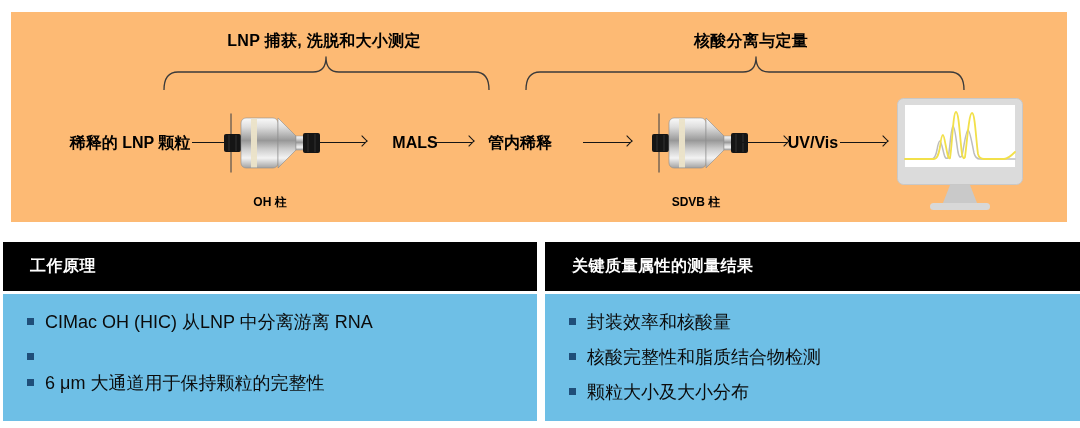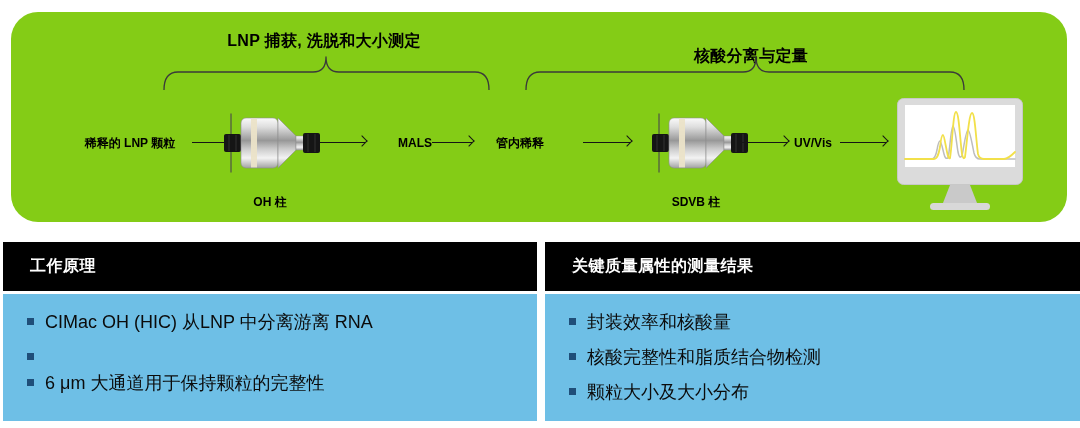--- a/index.html
+++ b/index.html
@@ -5,23 +5,23 @@
   html,body{margin:0;padding:0;}
   body{
     width:1080px;height:428px;position:relative;background:#ffffff;
     font-family:"Liberation Sans","DejaVu Sans",sans-serif;color:#000;
     overflow:hidden;
   }
   .abs{position:absolute;}
   .center{transform:translate(-50%,-50%);white-space:nowrap;}
 
   
-  .top-panel{position:absolute;left:11px;top:12px;width:1056px;height:210px;background:#84cc16;border-radius:27px;}
+  .top-panel{position:absolute;left:11px;top:12px;width:1056px;height:210px;background:#fdba74;}
   .brace-label{font-size:16px;font-weight:bold;letter-spacing:.3px;}
-  .flow-label{font-size:12px;font-weight:bold;}
+  .flow-label{font-size:16px;font-weight:bold;}
   .cap-label{font-size:12px;font-weight:bold;}
 
   
   .arrow{position:absolute;height:0;border-top:1.5px solid #151515;}
   .arrow::after{
     content:"";position:absolute;right:-1px;top:-2.9px;width:7px;height:7px;
     border-top:1.5px solid #151515;border-right:1.5px solid #151515;
     transform:rotate(45deg);transform-origin:center;
     margin-top:-3.5px;
   }
@@ -65,21 +65,21 @@
       <rect x="79" y="20" width="17" height="20" rx="2" fill="#151515"></rect>
       <line x1="84" y1="21" x2="84" y2="39" stroke="#333" stroke-width="1"></line>
       <line x1="91" y1="21" x2="91" y2="39" stroke="#333" stroke-width="1"></line>
     </symbol>
   </defs>
 </svg>
 
 <div class="top-panel">
 
   <div class="abs center brace-label" style="left:313px;top:29px">LNP 捕获, 洗脱和大小测定</div>
-  <div class="abs center brace-label" style="left:740px;top:44px">核酸分离与定量</div>
+  <div class="abs center brace-label" style="left:740px;top:29px">核酸分离与定量</div>
 
   <svg class="abs" style="left:152px;top:43px" width="327" height="36" viewBox="0 0 327 36">
     <path d="M1,35 Q1,17 15,17 L150,17 Q163,17 163,2 Q163,17 176,17 L312,17 Q326,17 326,35" fill="none" stroke="#3a3a3a" stroke-width="1.3" stroke-linejoin="round"></path>
   </svg>
   <svg class="abs" style="left:514px;top:43px" width="440" height="36" viewBox="0 0 440 36">
     <path d="M1,35 Q1,17 15,17 L218,17 Q231,17 231,2 Q231,17 244,17 L425,17 Q439,17 439,35" fill="none" stroke="#3a3a3a" stroke-width="1.3" stroke-linejoin="round"></path>
   </svg>
 
   <div class="abs center flow-label" style="left:119px;top:131px">稀释的 LNP 颗粒</div>
 

